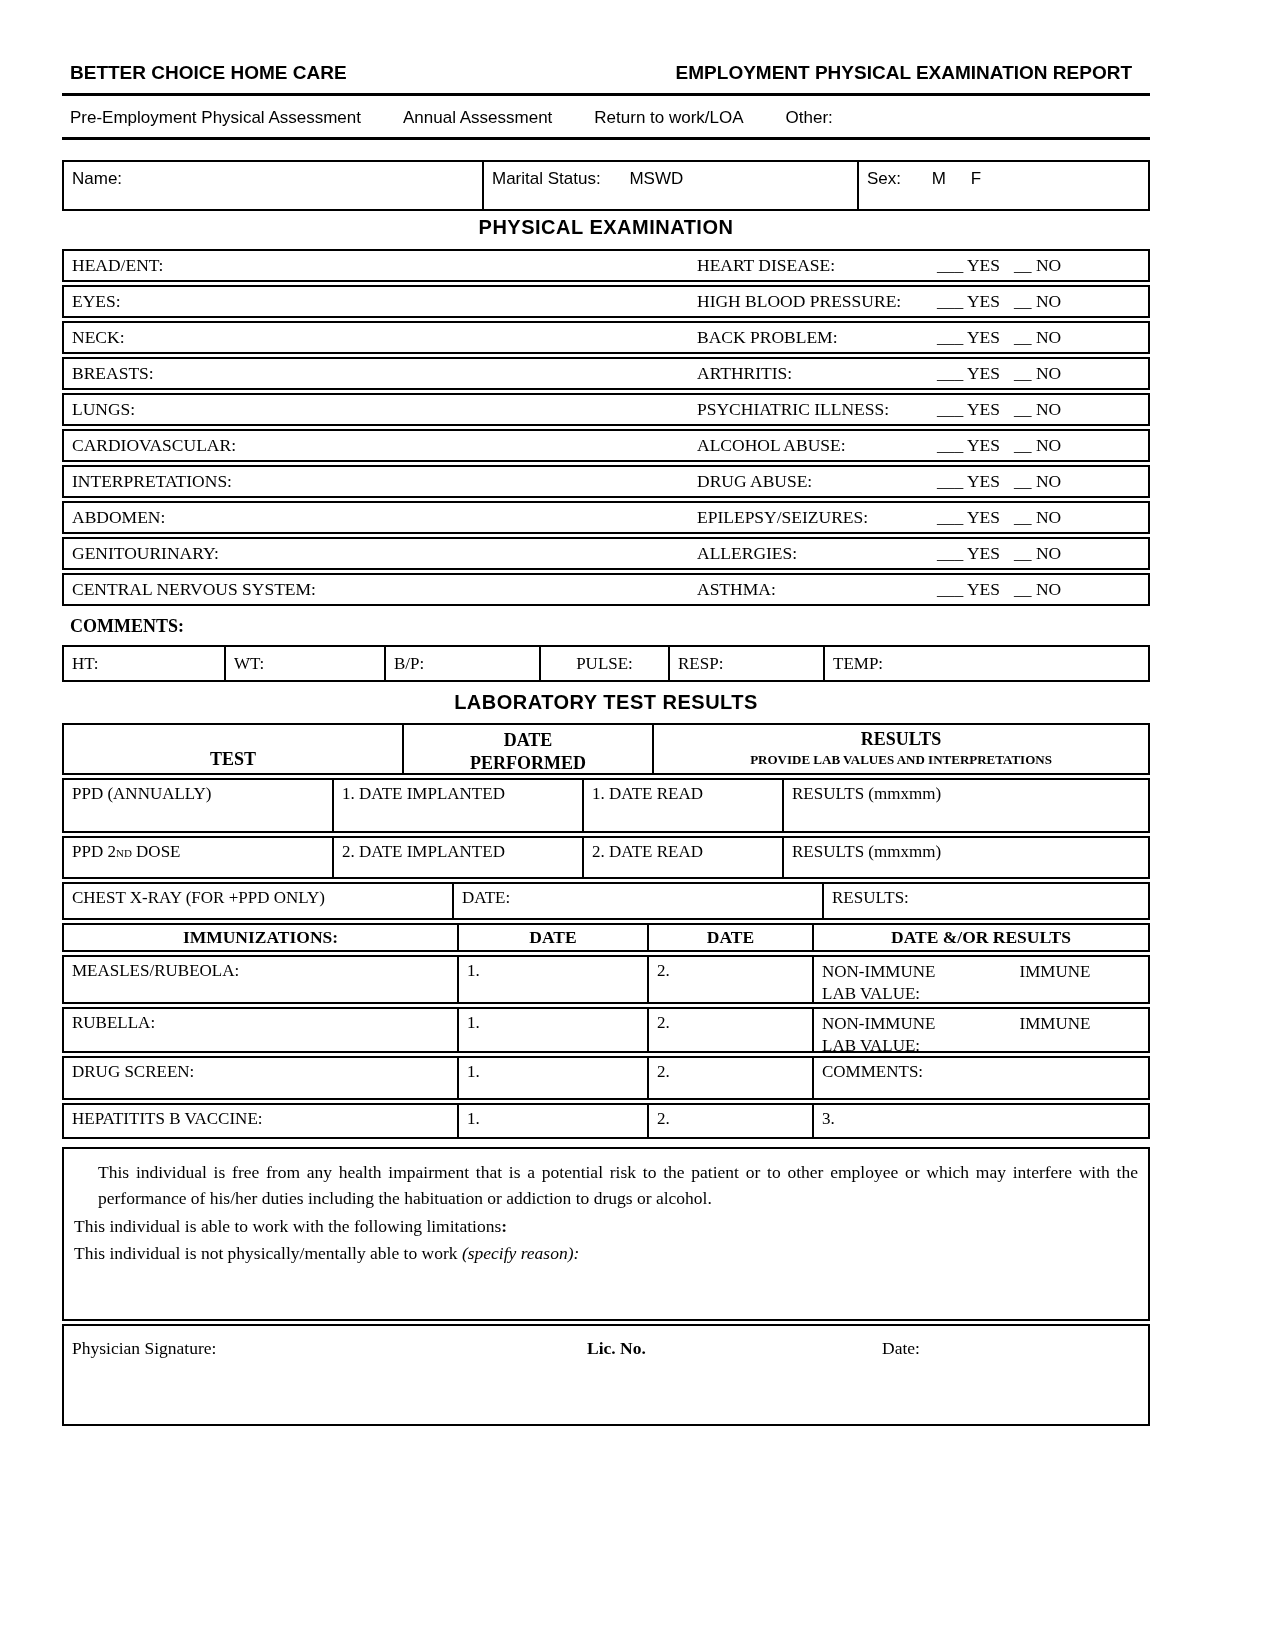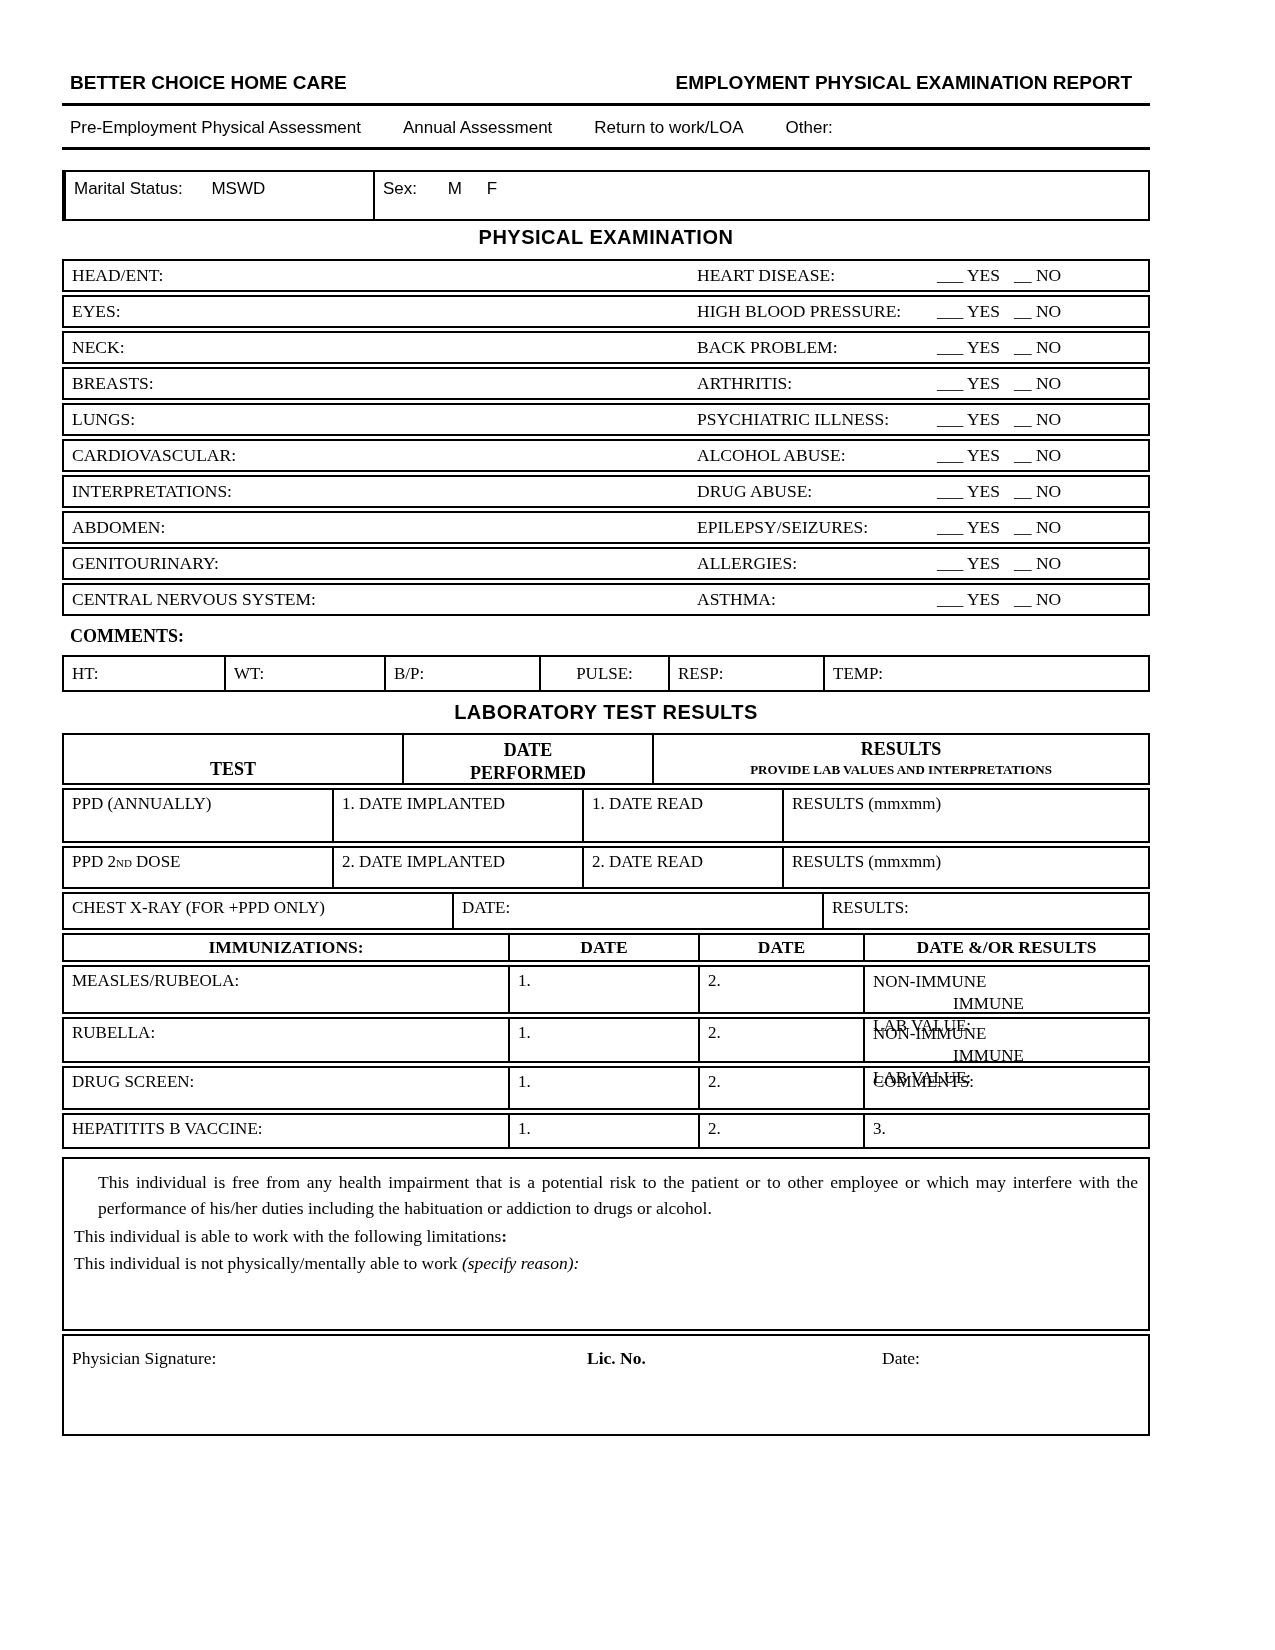--- a/index.html
+++ b/index.html
@@ -6,21 +6,21 @@
   html, body { margin: 0; padding: 0; background: #ffffff; }
   .page {
     position: relative;
     width: 1275px;
     height: 1650px;
     background: #ffffff;
     color: #000;
     font-family: "Liberation Serif", serif;
     overflow: hidden;
   }
-  .content { position: absolute; left: 62px; top: 72px; width: 1088px; }
+  .content { position: absolute; left: 62px; top: 62px; width: 1088px; }
 
   
   .doc-header {
     display: flex; justify-content: space-between;
     font-family: "Liberation Sans", sans-serif;
     font-weight: bold; font-size: 19px;
     padding: 0 18px 0 8px;
   }
   .rule { border-top: 3px solid #000; margin-top: 9px; }
   .assessment {
@@ -30,21 +30,21 @@
   .rule2 { border-top: 3px solid #000; margin-top: 9px; }
 
   
   .info-table { margin-top: 20px; }
   .info-row {
     display: flex; border: 2px solid #000; height: 51px; margin-bottom: 5px;
     font-family: "Liberation Sans", sans-serif; font-size: 17px;
   }
   .info-cell { padding: 7px 8px; }
   .ic1 { width: 418px; }
-  .ic2 { width: 309px; border-left: 2px solid #000; }
+  .ic2 { width: 375px; border-left: 2px solid #000; }
   .ic3 { flex: 1; border-left: 2px solid #000; }
   .gap24 { margin-left: 24px; }
   .gap26 { margin-left: 26px; }
   .gap20 { margin-left: 20px; }
 
   .section-title {
     text-align: center; font-family: "Liberation Sans", sans-serif;
     font-weight: bold; font-size: 20px; letter-spacing: 0.5px;
     margin-top: 2px;
   }
@@ -85,21 +85,21 @@
   .ppd-row1 { height: 55px; }
   .ppd-row2 { height: 43px; }
   .pc1 { width: 268px; } .pc2 { width: 250px; } .pc3 { width: 200px; } .pc4 { flex: 1; }
   .ord { font-size: 11px; }
 
   .chest-row { height: 38px; }
   .cc1 { width: 388px; } .cc2 { width: 370px; } .cc3 { flex: 1; }
 
   .imm-header { height: 29px; font-weight: bold; font-size: 17.5px; }
   .imm-header .lcell { padding-top: 2px; text-align: center; }
-  .mc1 { width: 444px; } .mc2 { width: 190px; } .mc3 { width: 165px; } .mc4 { flex: 1; }
+  .mc1 { width: 393px; } .mc2 { width: 190px; } .mc3 { width: 165px; } .mc4 { flex: 1; }
   .imm-header .mc1 { text-align: center; }
   .imm-row .mc1 { text-align: left; }
   .imm-r1 { height: 49px; }
   .imm-r2 { height: 46px; }
   .imm-r3 { height: 44px; }
   .imm-r4 { height: 36px; }
   .imm-line { line-height: 22px; }
   .immune-gap { margin-left: 80px; }
 
   
@@ -132,20 +132,23 @@
     <div class="assessment">
       <span>Pre-Employment Physical Assessment</span>
       <span>Annual Assessment</span>
       <span>Return to work/LOA</span>
       <span>Other:</span>
     </div>
     <div class="rule2"></div>
 
     <div class="info-table">
       <div class="info-row">
+        <div class="info-cell ic1">
+          <span>Name:</span>
+        </div>
         <div class="info-cell ic2">
           <span>Marital Status:</span>
           <span class="gap24">MSWD</span>
         </div>
         <div class="info-cell ic3">
           <span>Sex:</span>
           <span class="gap26">M</span>
           <span class="gap20">F</span>
         </div>
       </div>

